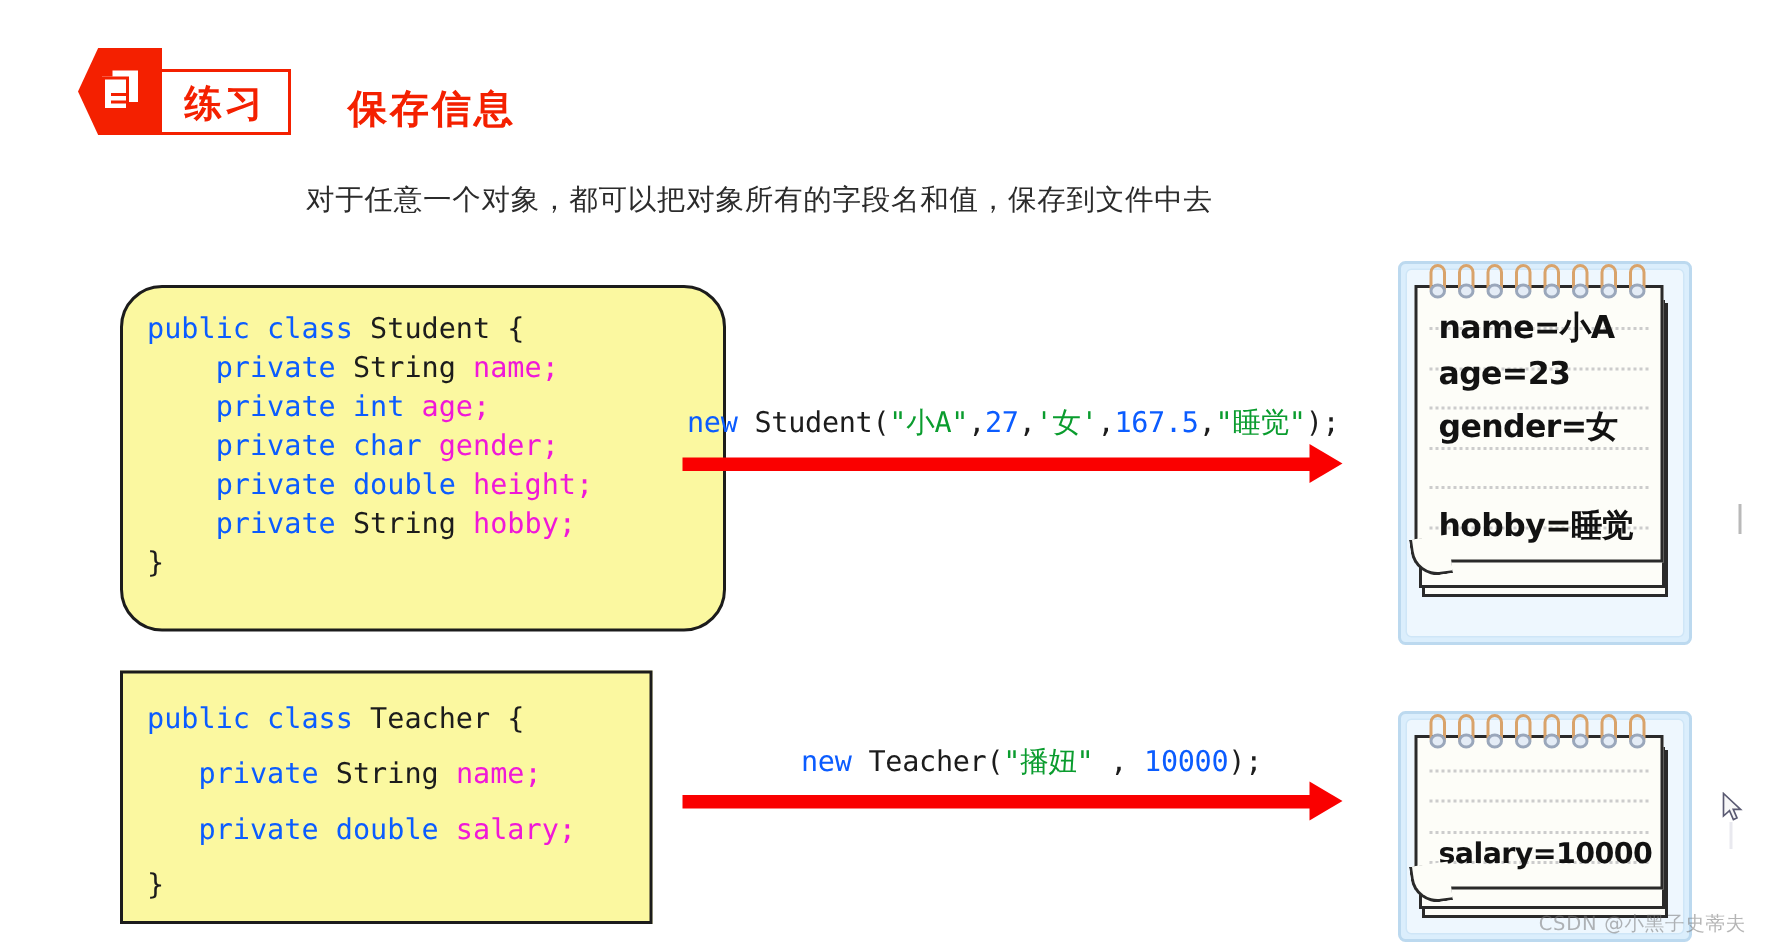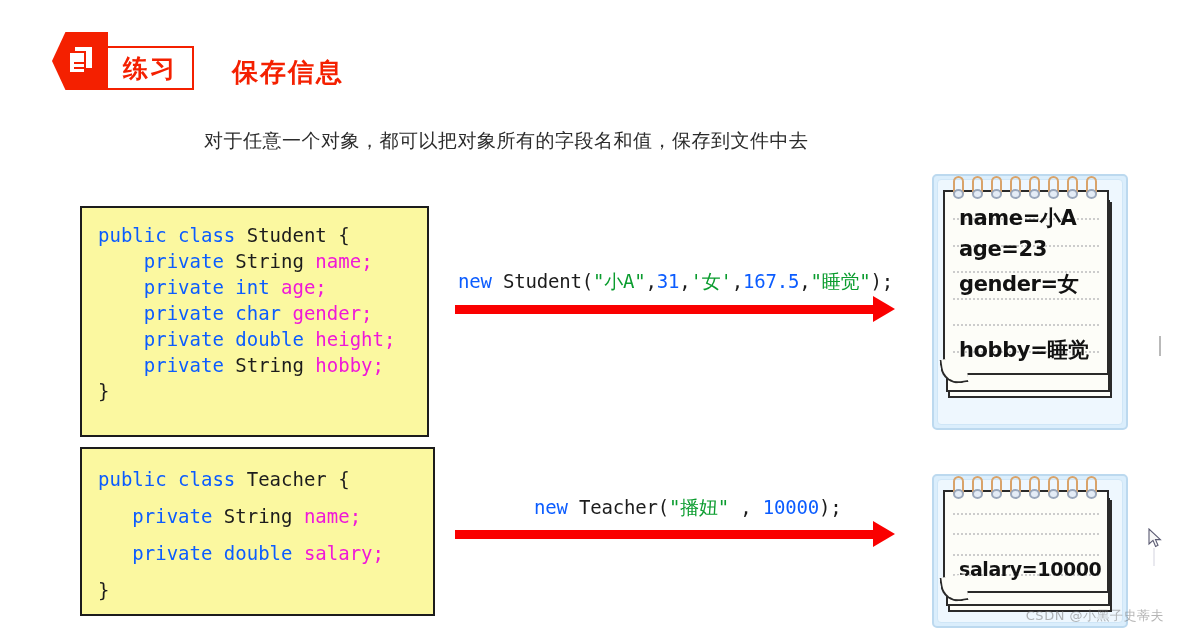--- a/index.html
+++ b/index.html
@@ -103,21 +103,21 @@
     font-weight: 700;
     color: #f42000;
     letter-spacing: 2px;
     white-space: nowrap;
   }
 
   
   .subtitle {
     position: absolute;
     left: 204px;
-    top: 128px;
+    top: 120px;
     font-family: Liberation Mono, monospace;
     font-size: 19px;
     color: #2b2b2b;
     letter-spacing: 0.5px;
     white-space: nowrap;
   }
 
   
   .code-box {
     position: absolute;
@@ -126,23 +126,24 @@
     box-sizing: border-box;
     font-family: "DejaVu Sans Mono", "Liberation Mono", monospace;
     font-size: 19px;
     line-height: 1.37;
     color: #1c1c1c;
     padding: 14px 16px;
     white-space: pre;
   }
   #code-student {
     left: 80px;
-    top: 206px;
-    width: 349px;
+    top: 190px;
+    width: 404px;
     height: 231px;
+    border-radius: 28px;
   }
   #code-teacher {
     left: 80px;
     top: 447px;
     width: 355px;
     height: 169px;
     line-height: 1.95;
     padding-top: 12px;
   }
   .kw   { color: #0b5cff; }
@@ -349,21 +350,21 @@
     <span class="badge-text">练习</span>
   </div>
   <div class="header-title">保存信息</div>
 </div>
 
 <div class="subtitle">对于任意一个对象，都可以把对象所有的字段名和值，保存到文件中去</div>
 
 <div class="code-box" id="code-student" style="background: rgb(251, 248, 160);"><div><span class="kw">public class </span><span class="type">Student {</span></div><div><span class="kw">    private </span><span class="type">String </span><span class="fld">name</span><span class="fld">;</span></div><div><span class="kw">    private int </span><span class="fld">age</span><span class="fld">;</span></div><div><span class="kw">    private char </span><span class="fld">gender</span><span class="fld">;</span></div><div><span class="kw">    private double </span><span class="fld">height</span><span class="fld">;</span></div><div><span class="kw">    private </span><span class="type">String </span><span class="fld">hobby</span><span class="fld">;</span></div><div><span class="pl">}</span></div></div>
 <div class="code-box" id="code-teacher" style="background: rgb(251, 248, 160);"><div><span class="kw">public class </span><span class="type">Teacher {</span></div><div><span class="kw">   private </span><span class="type">String </span><span class="fld">name</span><span class="fld">;</span></div><div><span class="kw">   private double </span><span class="fld">salary</span><span class="fld">;</span></div><div><span class="pl">}</span></div></div>
 
-<div class="expr" id="expr-student"><span class="kw">new </span><span class="pl">Student(</span><span class="str">"小A"</span><span class="pl">,</span><span class="num">31</span><span class="pl">,</span><span class="str">'女'</span><span class="pl">,</span><span class="num">167.5</span><span class="pl">,</span><span class="str">"睡觉"</span><span class="pl">);</span></div>
+<div class="expr" id="expr-student"><span class="kw">new </span><span class="pl">Student(</span><span class="str">"小A"</span><span class="pl">,</span><span class="num">27</span><span class="pl">,</span><span class="str">'女'</span><span class="pl">,</span><span class="num">167.5</span><span class="pl">,</span><span class="str">"睡觉"</span><span class="pl">);</span></div>
 <div class="expr" id="expr-teacher"><span class="kw">new </span><span class="pl">Teacher(</span><span class="str">"播妞"</span><span class="pl"> , </span><span class="num">10000</span><span class="pl">);</span></div>
 
 <div class="arrow" id="arrow-student">
   <div class="shaft" style="background: rgb(250, 0, 0);"></div>
   <div class="head" style="border-left-color: rgb(250, 0, 0);"></div>
 </div>
 <div class="arrow" id="arrow-teacher">
   <div class="shaft" style="background: rgb(250, 0, 0);"></div>
   <div class="head" style="border-left-color: rgb(250, 0, 0);"></div>
 </div>

